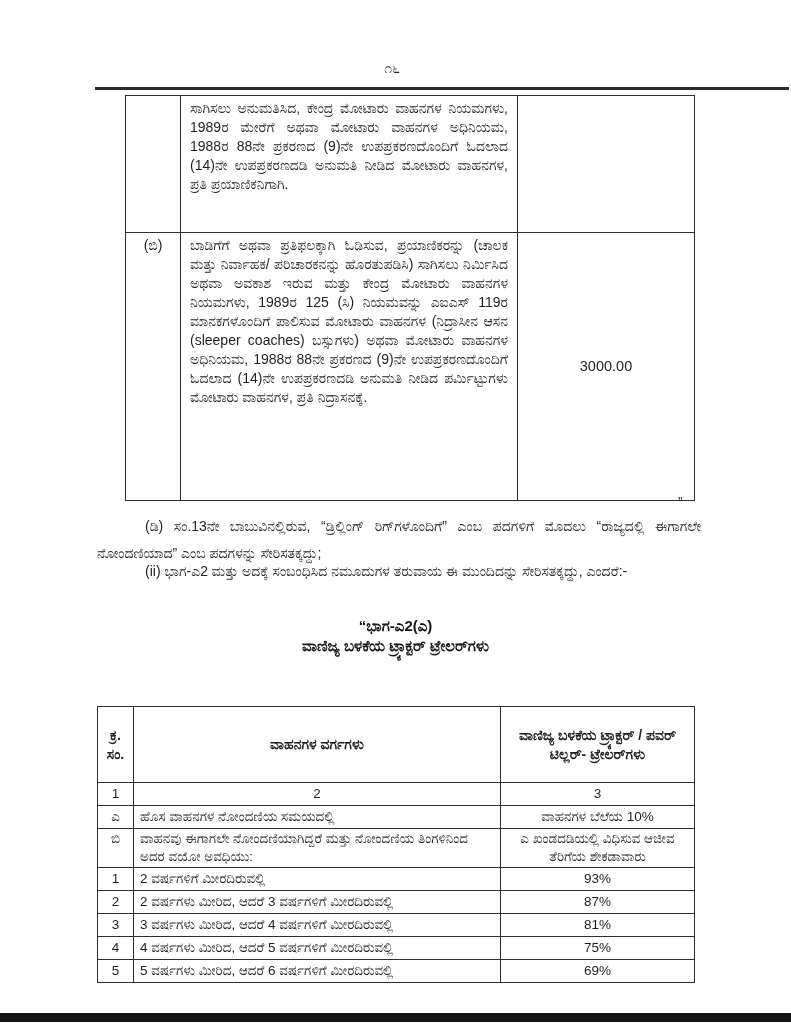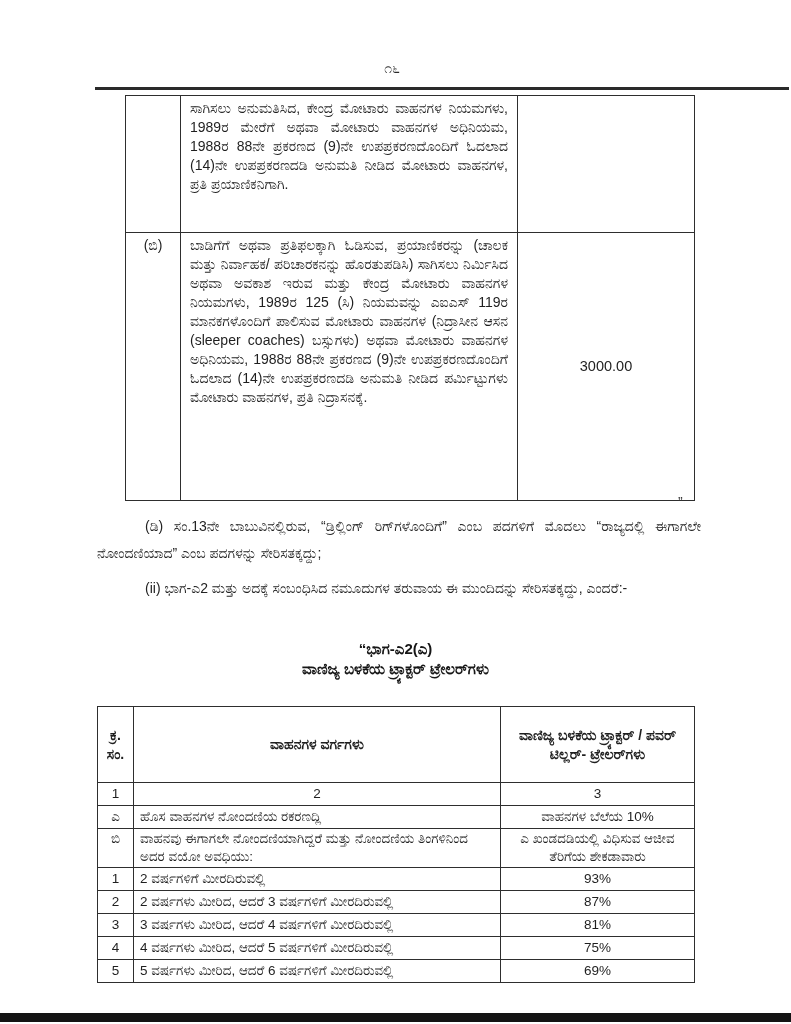--- a/index.html
+++ b/index.html
@@ -26,24 +26,24 @@
   .t1 tr.r2 { height:268px; }
 
   .t1-endquote { position:absolute; top:494px; left:678px; font-size:14px; color:#3a3a3a; }
 
   
   .para {
     position:absolute; left:97px; width:604px; font-size:14px; line-height:27px;
     text-align:justify; text-indent:48px; color:#232323;
   }
   .para-d  { top:513px; }
-  .para-ii { top:575px; }
+  .para-ii { top:558px; }
 
   
-  .heading { position:absolute; top:639px; left:0; width:791px; text-align:center;
+  .heading { position:absolute; top:616px; left:0; width:791px; text-align:center;
              font-weight:bold; font-size:15px; line-height:20px; color:#161616; }
 
   
   table.t2 {
     position:absolute; top:706px; left:97px; width:597px;
     border-collapse:collapse; table-layout:fixed;
   }
   .t2 td, .t2 th { border:1px solid #2e2e2e; font-size:13.5px; line-height:18px; padding:1px 6px; color:#1f1f1f; }
   .t2 col.c1 { width:36px; } .t2 col.c2 { width:367px; } .t2 col.c3 { width:194px; }
   .t2 thead th { font-weight:bold; height:73px; vertical-align:middle; text-align:center; font-size:14px; line-height:19px; }
@@ -104,21 +104,21 @@
       </tr>
     </thead>
     <tbody>
       <tr class="idx">
         <td>1</td>
         <td>2</td>
         <td>3</td>
       </tr>
       <tr class="short">
         <td class="sno">ಎ</td>
-        <td class="desc">ಹೊಸ ವಾಹನಗಳ ನೋಂದಣಿಯ ರಕರಣದ್ಲಿ</td>
+        <td class="desc">ಹೊಸ ವಾಹನಗಳ ನೋಂದಣಿಯ ಸಮಯದಲ್ಲಿ</td>
         <td class="val">ವಾಹನಗಳ ಬೆಲೆಯ 10%</td>
       </tr>
       <tr class="tall">
         <td class="sno">ಬಿ</td>
         <td class="desc">ವಾಹನವು ಈಗಾಗಲೇ ನೋಂದಣಿಯಾಗಿದ್ದರೆ ಮತ್ತು ನೋಂದಣಿಯ ತಿಂಗಳಿನಿಂದ ಅದರ ವಯೋ ಅವಧಿಯು:</td>
         <td class="val">ಎ ಖಂಡದಡಿಯಲ್ಲಿ ವಿಧಿಸುವ ಆಜೀವ ತೆರಿಗೆಯ ಶೇಕಡಾವಾರು</td>
       </tr>
       <tr class="short">
         <td class="sno">1</td>
         <td class="desc">2 ವರ್ಷಗಳಿಗೆ ಮೀರದಿರುವಲ್ಲಿ</td>

